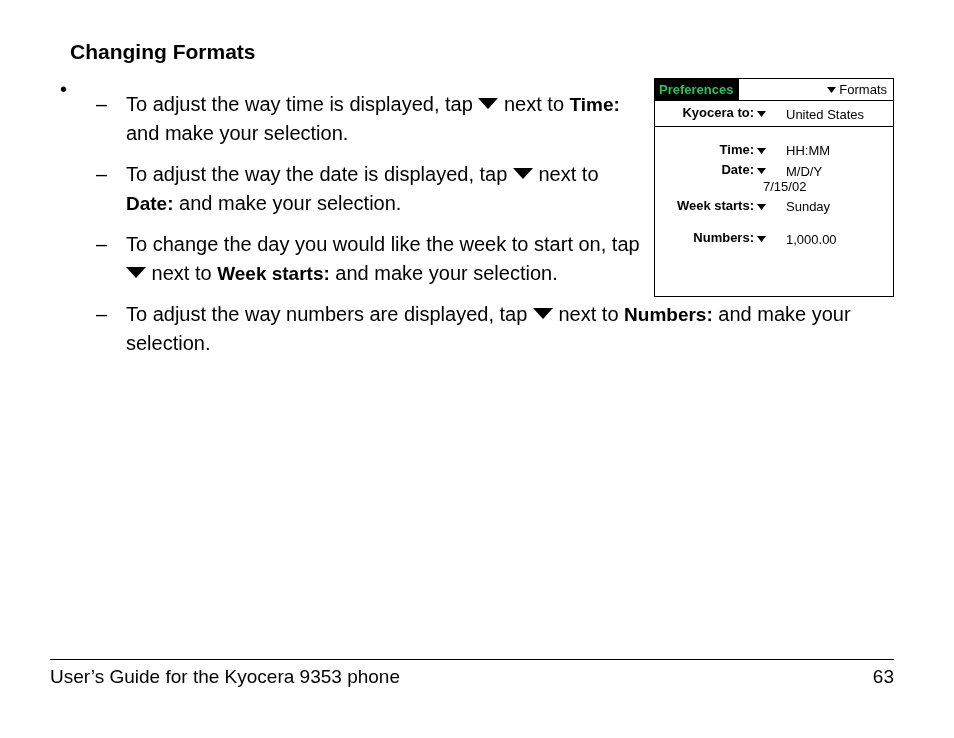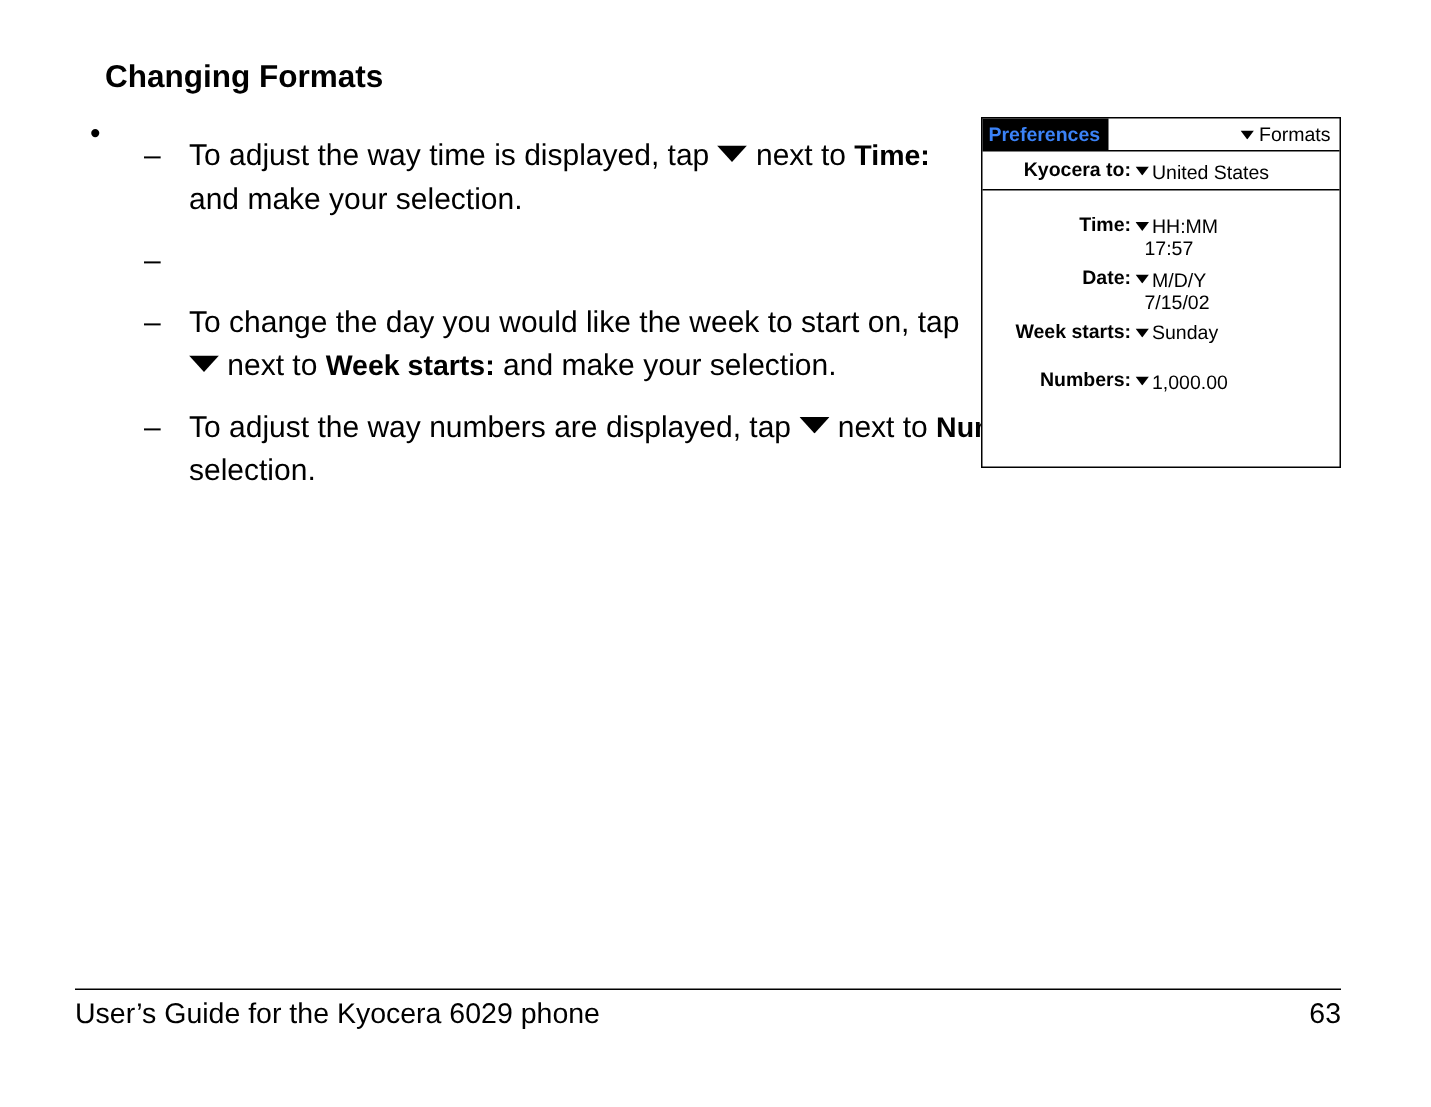--- a/index.html
+++ b/index.html
@@ -60,21 +60,21 @@
       font-family: Arial, Helvetica, sans-serif;
     }
     .titlebar {
       display: flex;
       align-items: center;
       border-bottom: 1.5px solid #000;
       height: 22px;
     }
     .titlebar-left {
       background: #000;
-      color: #3b82f6;
+      color: #22c55e;
       font-weight: bold;
       font-size: 13px;
       padding: 2px 6px 2px 4px;
       height: 100%;
       display: flex;
       align-items: center;
     }
     .titlebar-right {
       margin-left: auto;
       font-size: 13px;
@@ -84,21 +84,21 @@
       padding-right: 6px;
     }
     .ssrow {
       display: flex;
       padding: 3px 6px 1px 6px;
       font-size: 13px;
       align-items: baseline;
     }
     .ssrow.first { border-bottom: 1.5px solid #000; padding-bottom: 4px; padding-top: 4px; }
     .sslabel { font-weight: bold; text-align: right; width: 96px; padding-right: 3px; }
-    .ssvalue { display: flex; align-items: center; gap: 2px; }
+    .ssvalue { display: flex; align-items: center; gap: 20px; }
     .ssvalue-plain { padding-left: 108px; font-size: 13px; margin-top: -1px; margin-bottom: 1px; }
     .spacer-row { height: 12px; }
     .small-tri { display: inline-block; }
     .small-tri svg { display: block; }
     .ss-bottom-gap { height: 48px; }
     .footer {
       position: absolute;
       left: 50px;
       right: 60px;
       bottom: 50px;
@@ -145,21 +145,20 @@
       <div class="sslabel">Time:</div>
       <div class="ssvalue">
         <span class="small-tri">
             <svg width="9" height="6">
               <polygon points="0,0 9,0 4.5,6" fill="#000"></polygon>
             </svg>
           </span>
         <span>HH:MM</span>
       </div>
     </div>
-    <div class="ssvalue-plain">17:57</div>
     <div class="ssrow">
       <div class="sslabel">Date:</div>
       <div class="ssvalue">
         <span class="small-tri">
             <svg width="9" height="6">
               <polygon points="0,0 9,0 4.5,6" fill="#000"></polygon>
             </svg>
           </span>
         <span>M/D/Y</span>
       </div>
@@ -199,20 +198,25 @@
         <div class="sub-row">
           <div class="sub-mark">–</div>
           <div class="sub-body narrow">
             <span>To adjust the way time is displayed, tap </span><span class="tri"><svg width="20" height="11">
                   <polygon points="0,0 20,0 10,11" fill="#000"></polygon>
                 </svg></span><span> next to </span><span class="strong">Time:</span><span> and make your selection.</span>
           </div>
         </div>
         <div class="sub-row">
           <div class="sub-mark">–</div>
+          <div class="sub-body narrow">
+            <span>To adjust the way the date is displayed, tap </span><span class="tri"><svg width="20" height="11">
+                  <polygon points="0,0 20,0 10,11" fill="#000"></polygon>
+                </svg></span><span> next to </span><span class="strong">Date:</span><span> and make your selection.</span>
+          </div>
         </div>
         <div class="sub-row">
           <div class="sub-mark">–</div>
           <div class="sub-body narrow">
             <span>To change the day you would like the week to start on, tap </span><span class="tri"><svg width="20" height="11">
                   <polygon points="0,0 20,0 10,11" fill="#000"></polygon>
                 </svg></span><span> next to </span><span class="strong">Week starts:</span><span> and make your selection.</span>
           </div>
         </div>
         <div class="sub-row">
@@ -225,16 +229,16 @@
         </div>
       </div>
     </div>
   </div>
 
 </div>
 
 <div class="footer">
   <div class="footer-rule"></div>
   <div class="footer-row">
-    <span>User’s Guide for the Kyocera 6029 phone</span>
+    <span>User’s Guide for the Kyocera 9353 phone</span>
     <span>63</span>
   </div>
 </div>
 
 </body></html>

